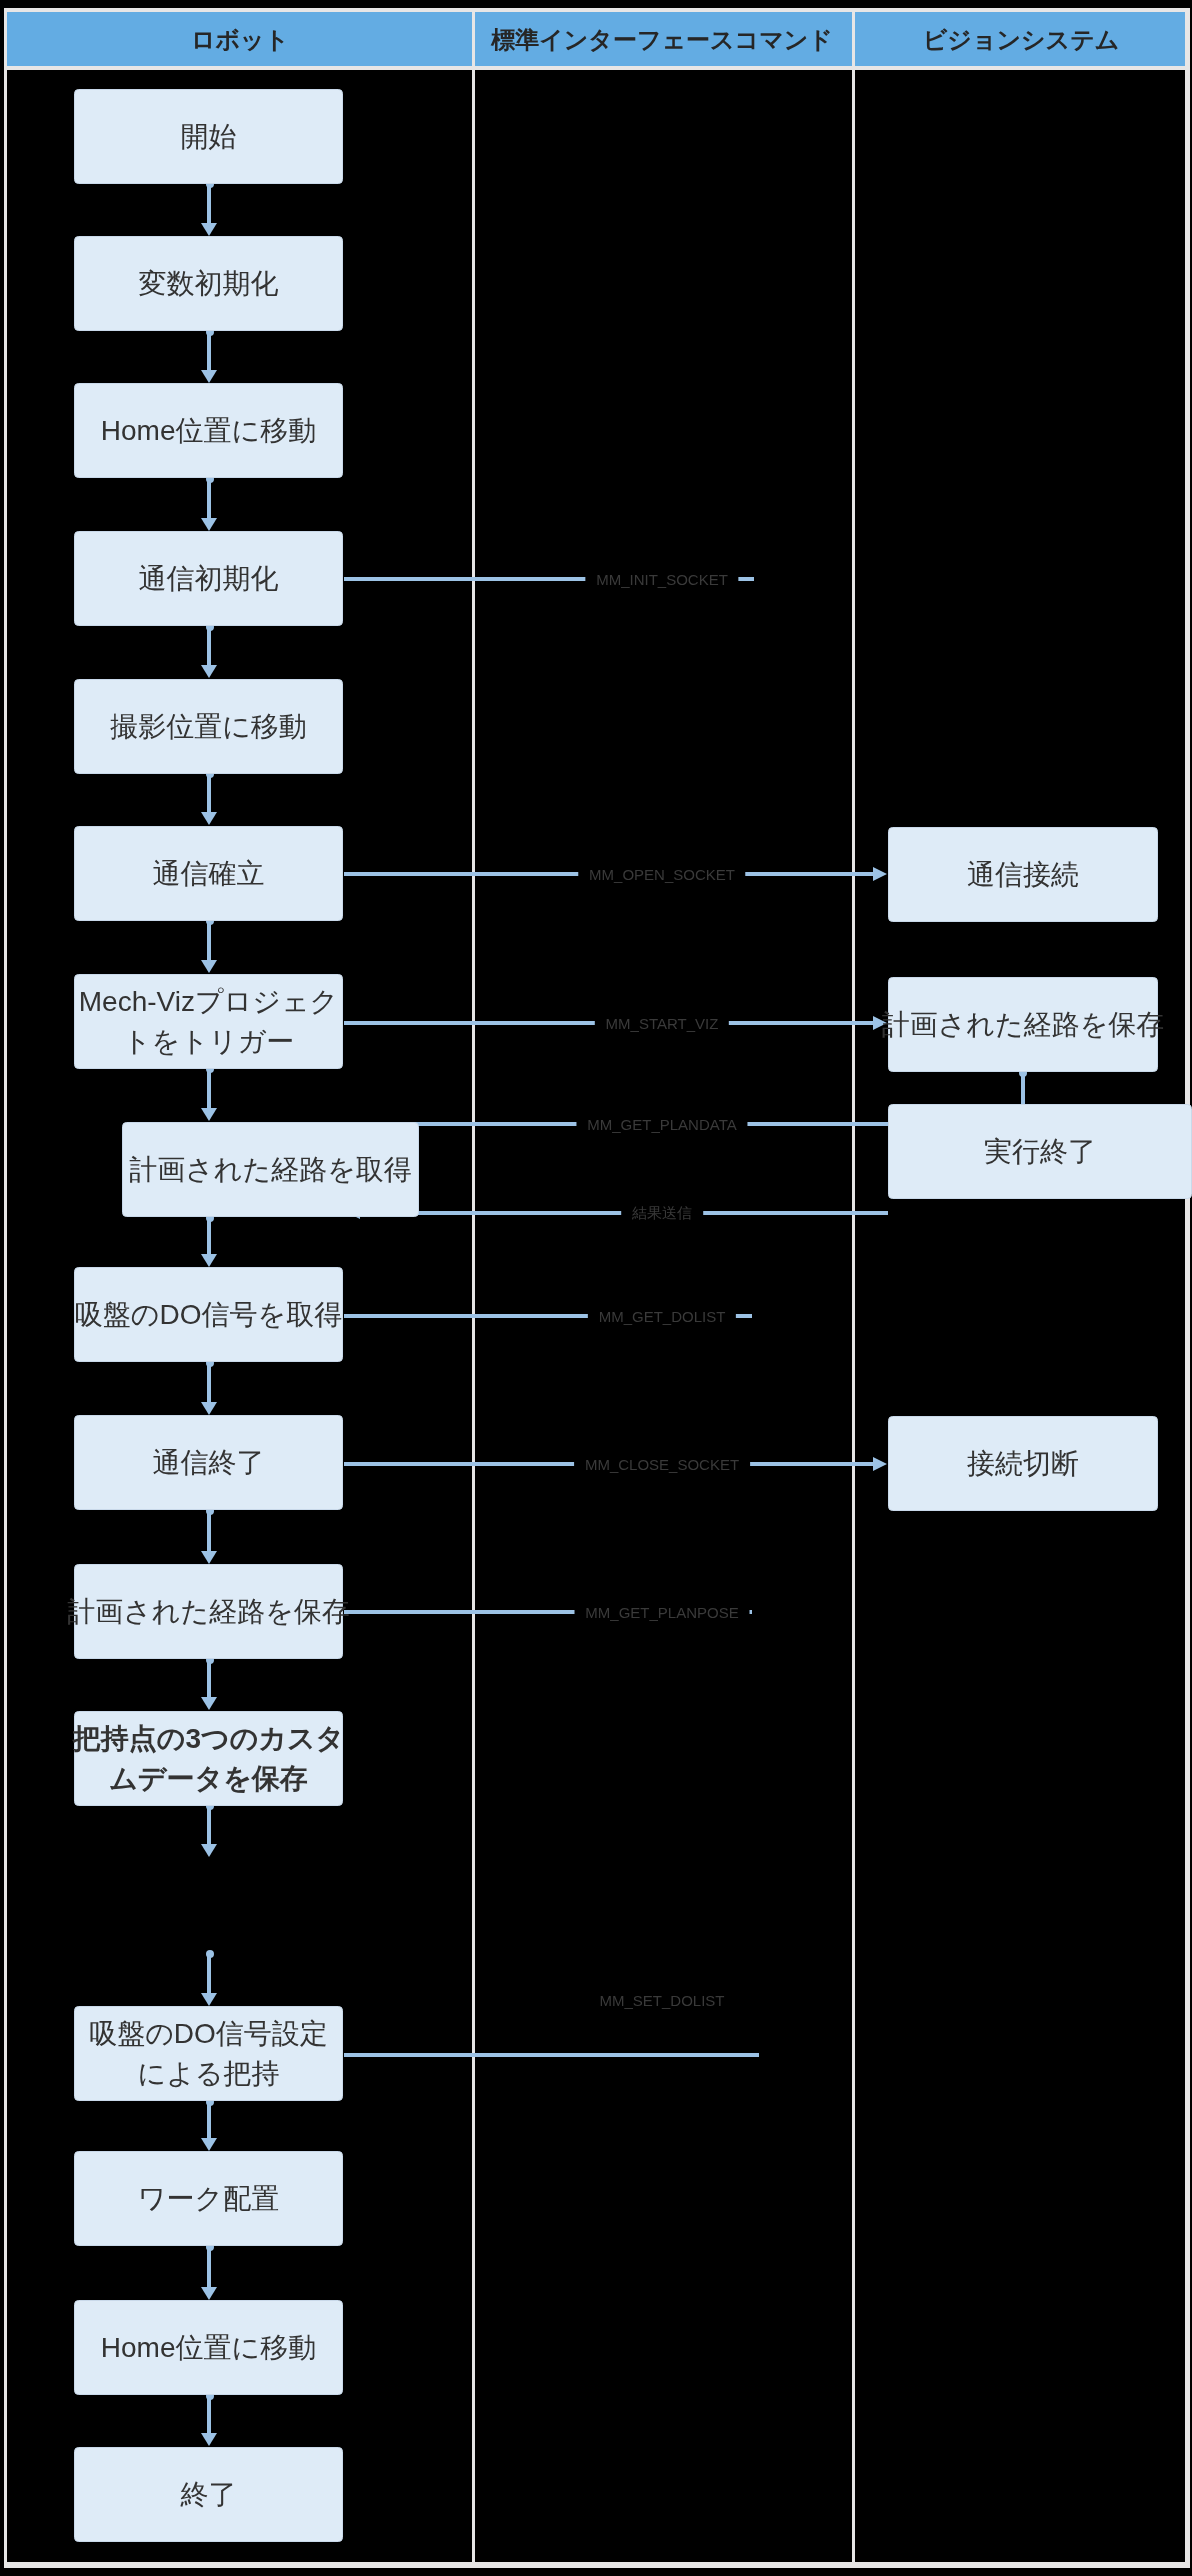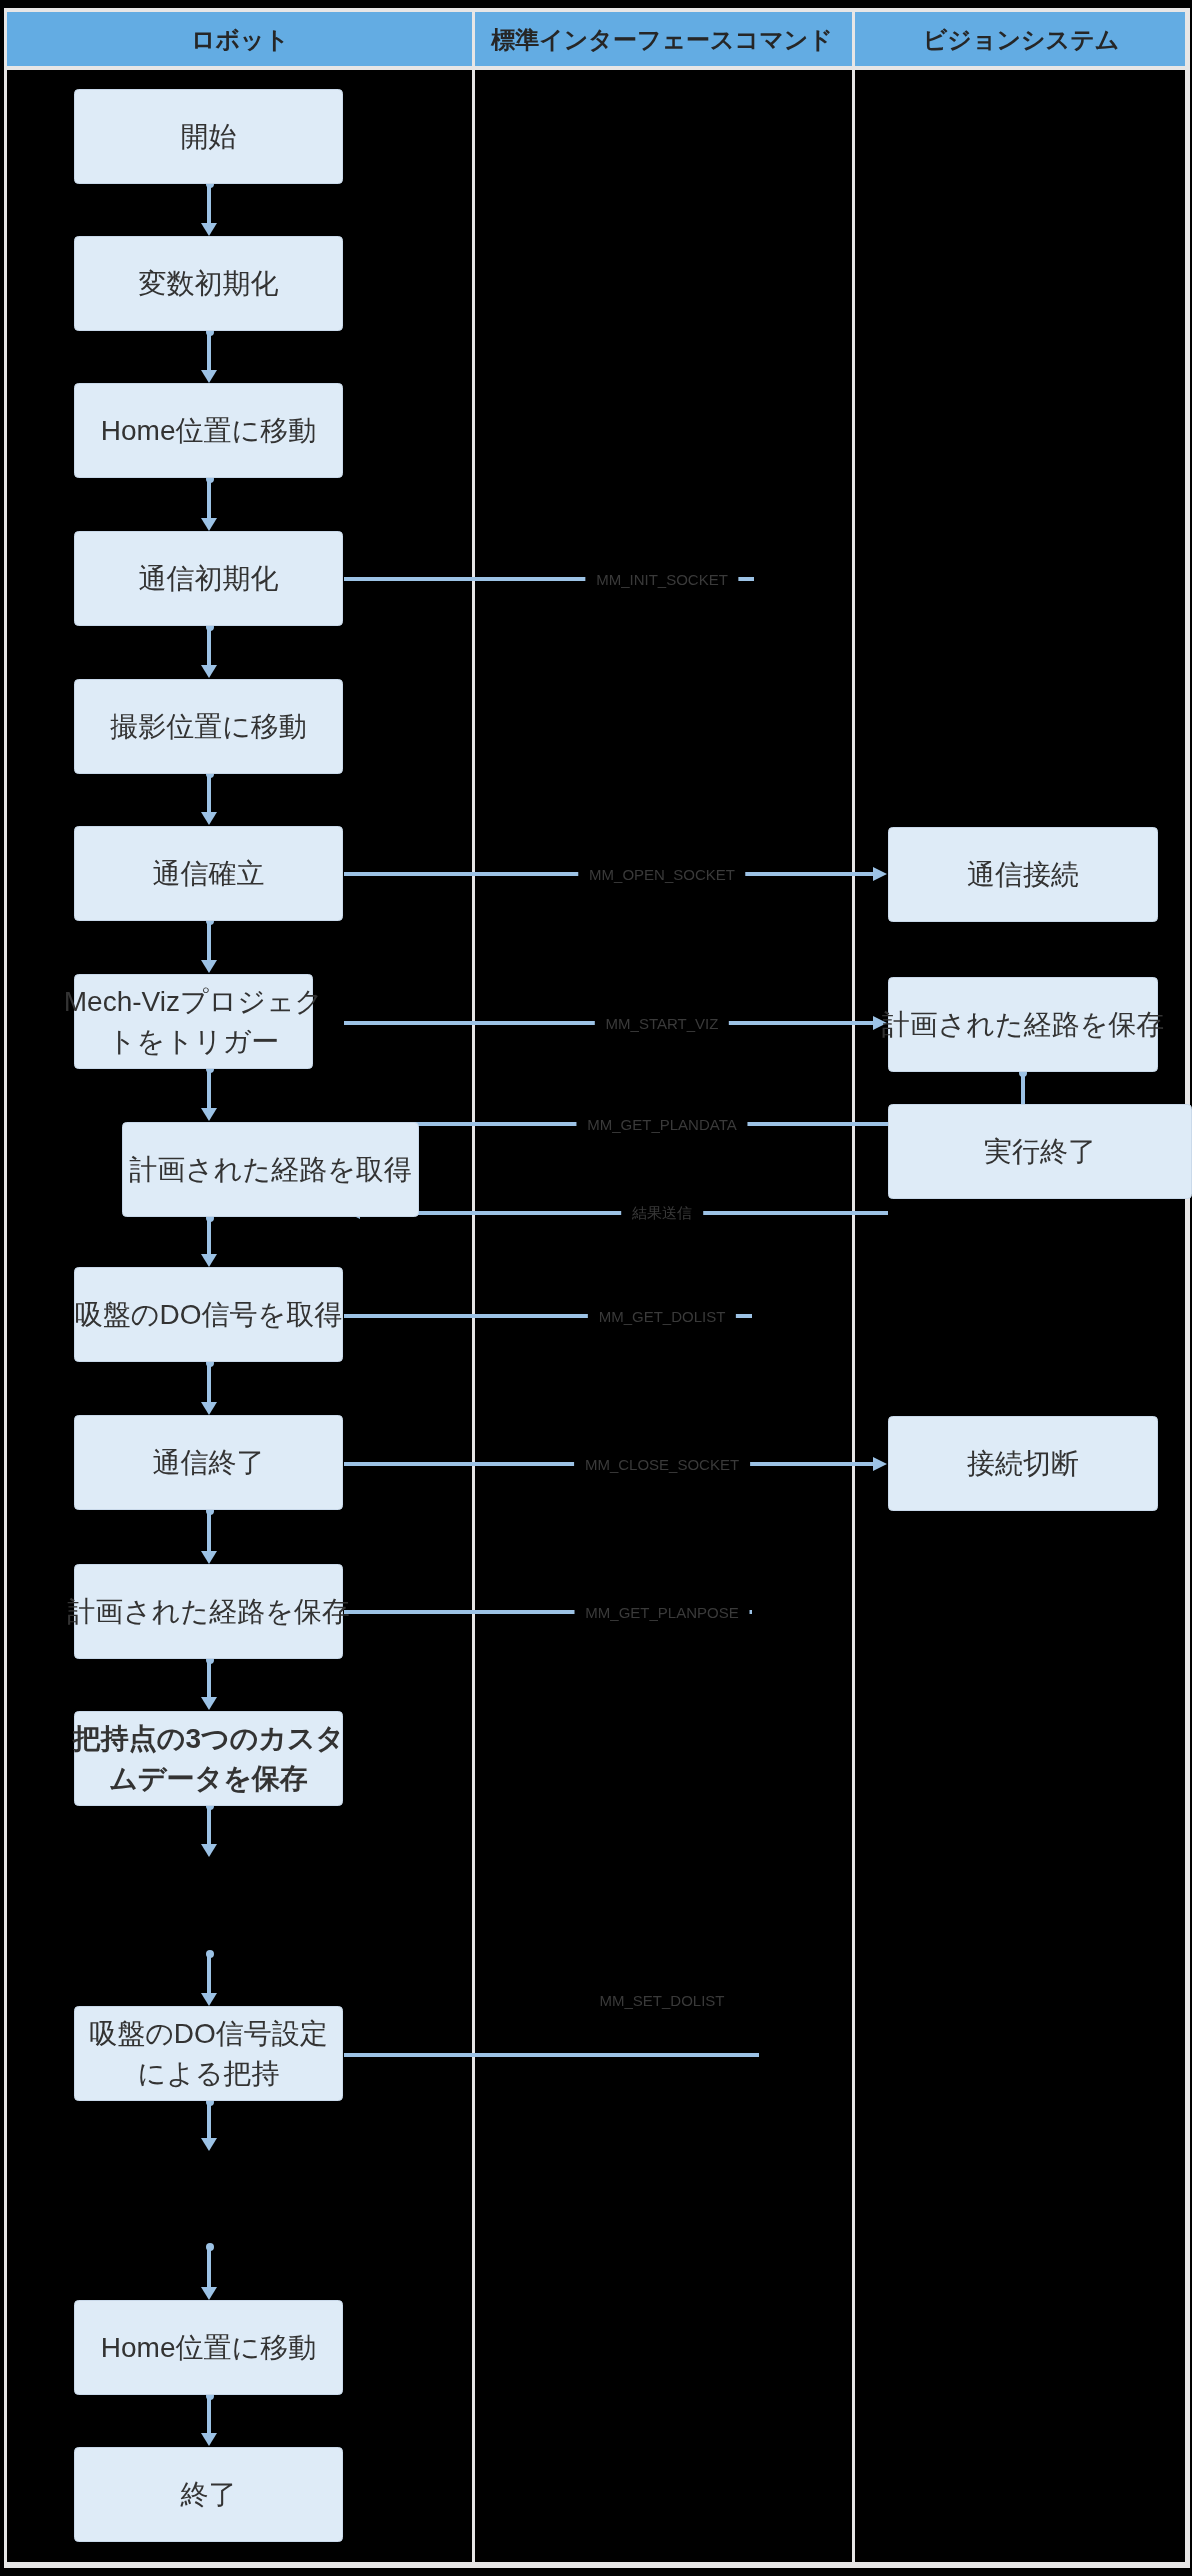--- a/index.html
+++ b/index.html
@@ -68,21 +68,21 @@
     </div>
     <div class="fbox" style="left: 74px; top: 531px; width: 269px; height: 95px;">
       <div>通信初期化</div>
     </div>
     <div class="fbox" style="left: 74px; top: 679px; width: 269px; height: 95px;">
       <div>撮影位置に移動</div>
     </div>
     <div class="fbox" style="left: 74px; top: 826px; width: 269px; height: 95px;">
       <div>通信確立</div>
     </div>
-    <div class="fbox" style="left: 74px; top: 974px; width: 239px; height: 95px; align-items: center;">
+    <div class="fbox" style="left: 74px; top: 974px; width: 269px; height: 95px; align-items: center;">
       <div>Mech-Vizプロジェク</div>
       <div>トをトリガー</div>
     </div>
     <div class="fbox" style="left: 74px; top: 1122px; width: 297px; height: 95px; margin-left: 48px;">
       <div>計画された経路を取得</div>
     </div>
     <div class="fbox" style="left: 74px; top: 1267px; width: 269px; height: 95px;">
       <div>吸盤のDO信号を取得</div>
     </div>
     <div class="fbox" style="left: 74px; top: 1415px; width: 269px; height: 95px;">
@@ -91,20 +91,23 @@
     <div class="fbox" style="left: 74px; top: 1564px; width: 269px; height: 95px;">
       <div>計画された経路を保存</div>
     </div>
     <div class="fbox bold" style="left: 74px; top: 1711px; width: 269px; height: 95px;">
       <div>把持点の3つのカスタ</div>
       <div>ムデータを保存</div>
     </div>
     <div class="fbox" style="left: 74px; top: 2006px; width: 269px; height: 95px;">
       <div>吸盤のDO信号設定</div>
       <div>による把持</div>
+    </div>
+    <div class="fbox" style="left: 74px; top: 2151px; width: 269px; height: 95px;">
+      <div>ワーク配置</div>
     </div>
     <div class="fbox" style="left: 74px; top: 2300px; width: 269px; height: 95px;">
       <div>Home位置に移動</div>
     </div>
     <div class="fbox" style="left: 74px; top: 2447px; width: 269px; height: 95px;">
       <div>終了</div>
     </div>
     <div class="fbox" style="left: 888px; top: 827px; width: 270px; height: 95px;">
       <div>通信接続</div>
     </div>

